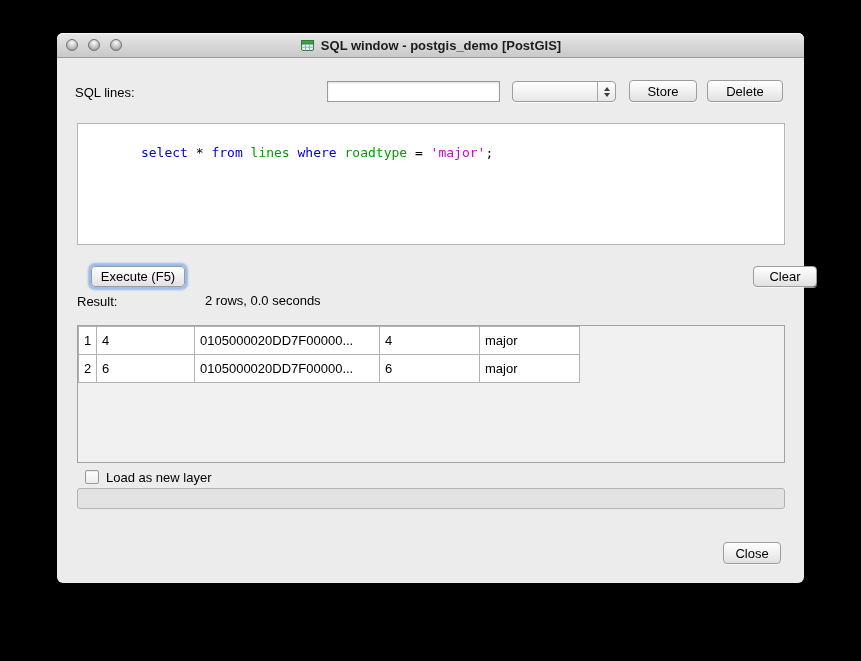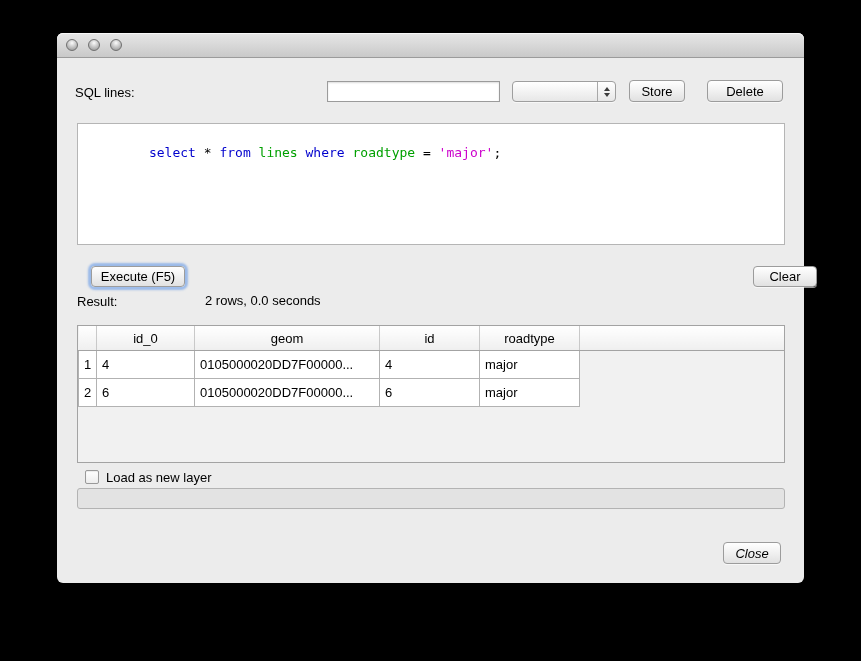--- a/index.html
+++ b/index.html
@@ -62,21 +62,21 @@
     background: linear-gradient(#ffffff, #efefef 55%, #e1e1e1);
     box-shadow: 0 1px 0 rgba(255,255,255,0.6);
     font-family: inherit; font-size: 13px; color: #000;
     display: flex; align-items: center; justify-content: center; cursor: default;
   }
   .btn-focus { box-shadow: 0 0 2px 3px rgba(112,160,231,0.65), 0 1px 0 rgba(255,255,255,0.6); }
 
   .editor {
     position: absolute; left: 20px; top: 90px; width: 708px; height: 122px;
     box-sizing: border-box; background: #fff; border: 1px solid #b5b5b5;
-    padding: 6px 24px; font-family: "DejaVu Sans Mono", monospace;
+    padding: 6px 16px; font-family: "DejaVu Sans Mono", monospace;
     font-size: 13px; white-space: pre; color: #000;
   }
   .syn-keyword { color: var(--syn-keyword, #0000cd); }
   .syn-identifier { color: var(--syn-identifier, #00a000); }
   .syn-string { color: var(--syn-string, #cc00cc); }
   .syn-plain { color: var(--syn-plain, #000); }
 
   .table-wrap {
     position: absolute; left: 20px; top: 292px; width: 708px; height: 138px;
     box-sizing: border-box; border: 1px solid #a3a3a3; background: #f1f1f1; overflow: hidden;
@@ -112,35 +112,47 @@
 
 <div class="stage">
   <div class="window">
 
     <div class="titlebar">
       <div class="lights">
         <div class="light"></div>
         <div class="light"></div>
         <div class="light"></div>
       </div>
+      <div class="title">
+        <span style="display:inline-flex;">
+          <svg width="15" height="15" viewBox="0 0 15 15">
+            <rect x="1.5" y="2.5" width="12" height="10" rx="1.5" fill="#eaf5ea" stroke="#2e7d32"></rect>
+            <rect x="1.5" y="2.5" width="12" height="3.5" fill="#43a047" stroke="#2e7d32"></rect>
+            <line x1="5.5" y1="6" x2="5.5" y2="12.5" stroke="#7fb3d5"></line>
+            <line x1="9.5" y1="6" x2="9.5" y2="12.5" stroke="#7fb3d5"></line>
+            <line x1="1.5" y1="9.2" x2="13.5" y2="9.2" stroke="#7fb3d5"></line>
+          </svg>
+        </span>
+        <span>SQL window - postgis_demo [PostGIS]</span>
+      </div>
     </div>
 
     <div class="label" style="left:18px; top:52px;">SQL lines:</div>
 
     <input class="text-input" style="left: 270px; top: 48px; width: 173px; height: 21px;" value="">
 
     <div class="combo" style="left:455px; top:48px; width:104px; height:21px;">
       <span class="combo-value"></span>
       <span class="combo-stepper">
         <span class="arr-up"></span>
           <span class="arr-down"></span>
       </span>
     </div>
 
-    <button class="btn" style="left:572px; top:47px; width:56px;">Store</button>
+    <button class="btn" style="left:572px; top:47px; width:68px;">Store</button>
     <button class="btn" style="left:650px; top:47px; width:76px;">Delete</button>
 
     <div class="editor">
       <span class="syn-keyword">select</span><span class="syn-plain"> * </span><span class="syn-keyword">from</span><span class="syn-plain"> </span><span class="syn-identifier">lines</span><span class="syn-plain"> </span><span class="syn-keyword">where</span><span class="syn-plain"> </span><span class="syn-identifier">roadtype</span><span class="syn-plain"> = </span><span class="syn-string">'major'</span><span class="syn-plain">;</span>
     </div>
 
     <button class="btn btn-focus" style="left:34px; top:233px; width:94px; height:21px;">Execute (F5)</button>
     <div class="label" style="left:148px; top:237px;margin-top:23px;">2 rows, 0.0 seconds</div>
     <button class="btn" style="left:657px; top:233px; width:64px; height:21px;margin-left:39px;">Clear</button>
 
@@ -150,28 +162,20 @@
       <table class="result">
         <colgroup>
           <col style="width:18px">
             <col style="width:98px">
             <col style="width:185px">
           <col style="width:100px">
             <col style="width:100px">
             <col>
         </colgroup>
         <tbody>
-            <tr>
-          <th></th>
-          <th>id_0</th>
-          <th>geom</th>
-          <th>id</th>
-          <th>roadtype</th>
-          <th class="filler"></th>
-        </tr>
         <tr>
           <td class="cell rownum">1</td>
           <td class="cell">4</td>
           <td class="cell">0105000020DD7F00000...</td>
           <td class="cell">4</td>
           <td class="cell">major</td>
           <td class="blank"></td>
         </tr>
         <tr>
           <td class="cell rownum">2</td>
@@ -183,16 +187,16 @@
         </tr>
       </tbody>
         </table>
     </div>
 
     <div class="checkbox"></div>
     <div class="label" style="left:49px; top:437px;">Load as new layer</div>
 
     <div class="disabled-field"></div>
 
-    <button class="btn" style="left:666px; top:509px; width:58px;font-style:italic;">Close</button>
+    <button class="btn" style="left:666px; top:509px; width:58px;">Close</button>
 
   </div>
 </div>
 
 </body></html>

